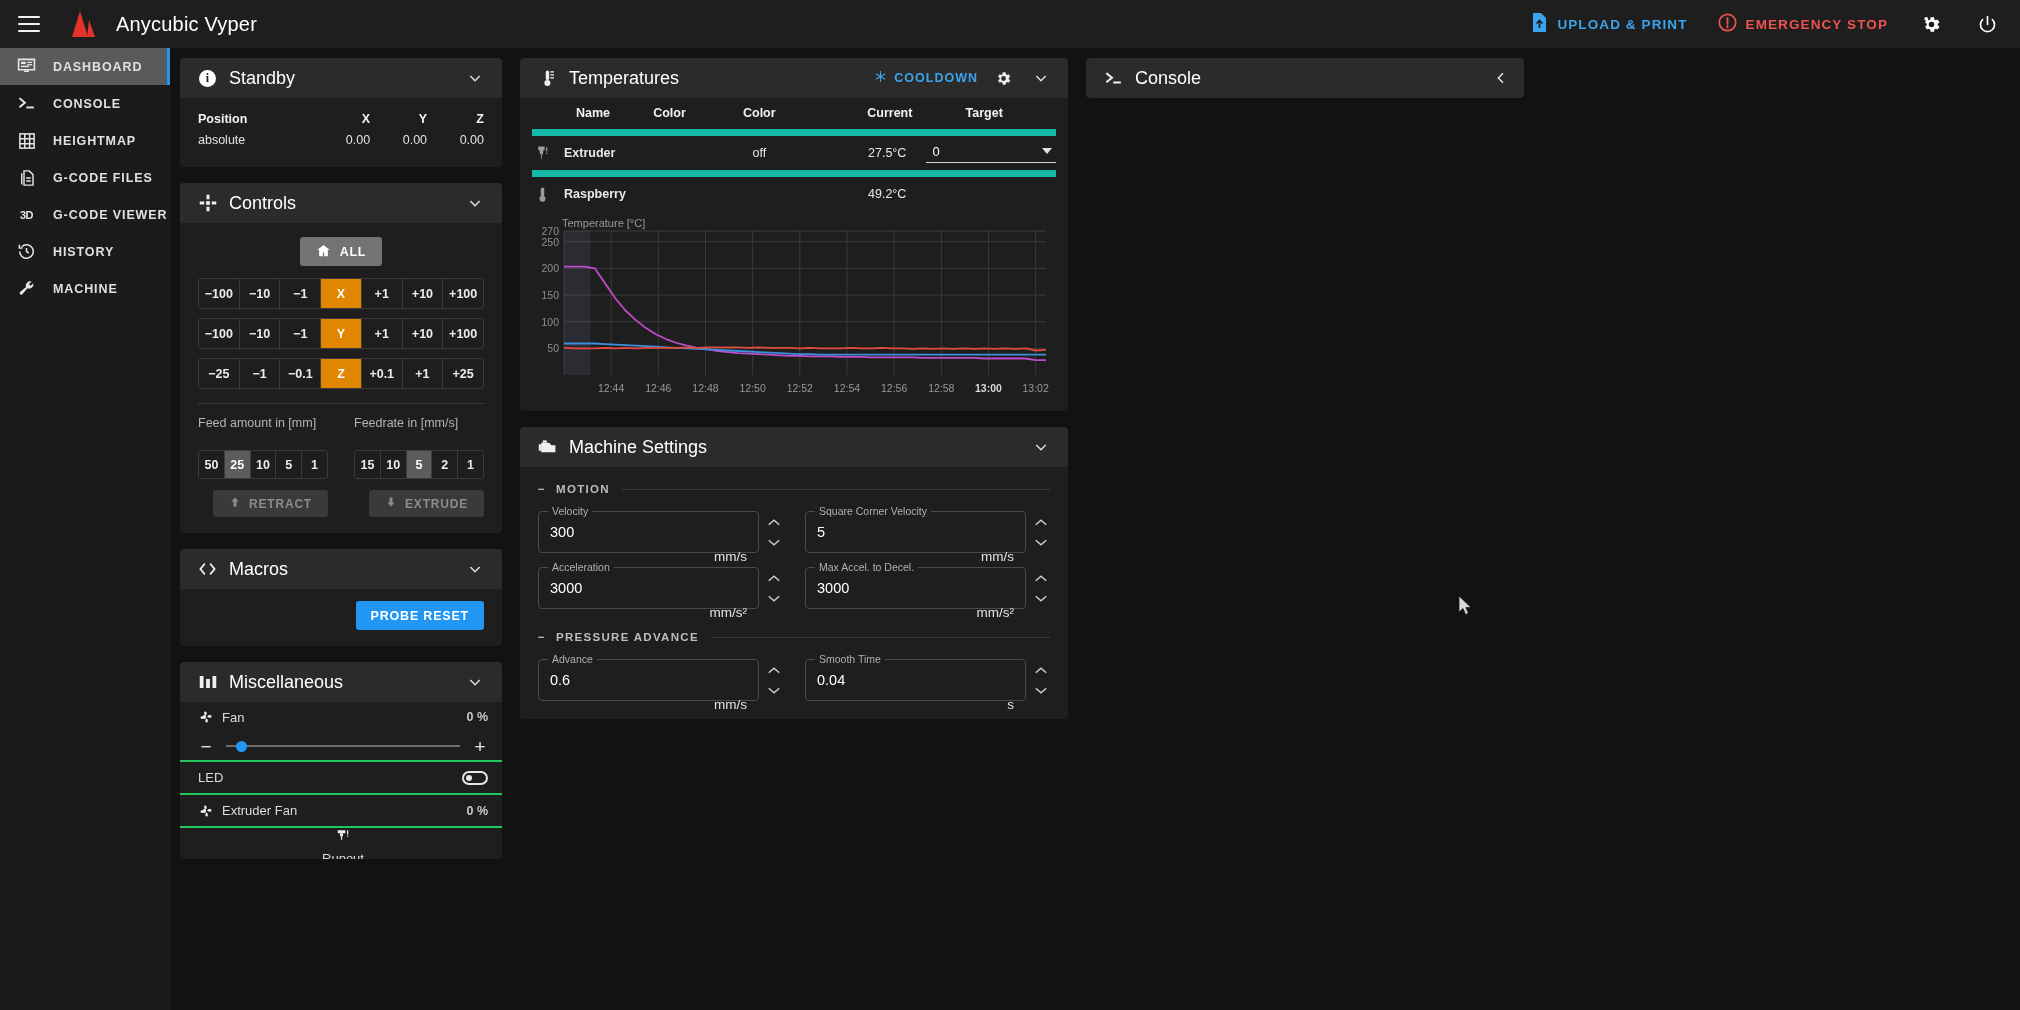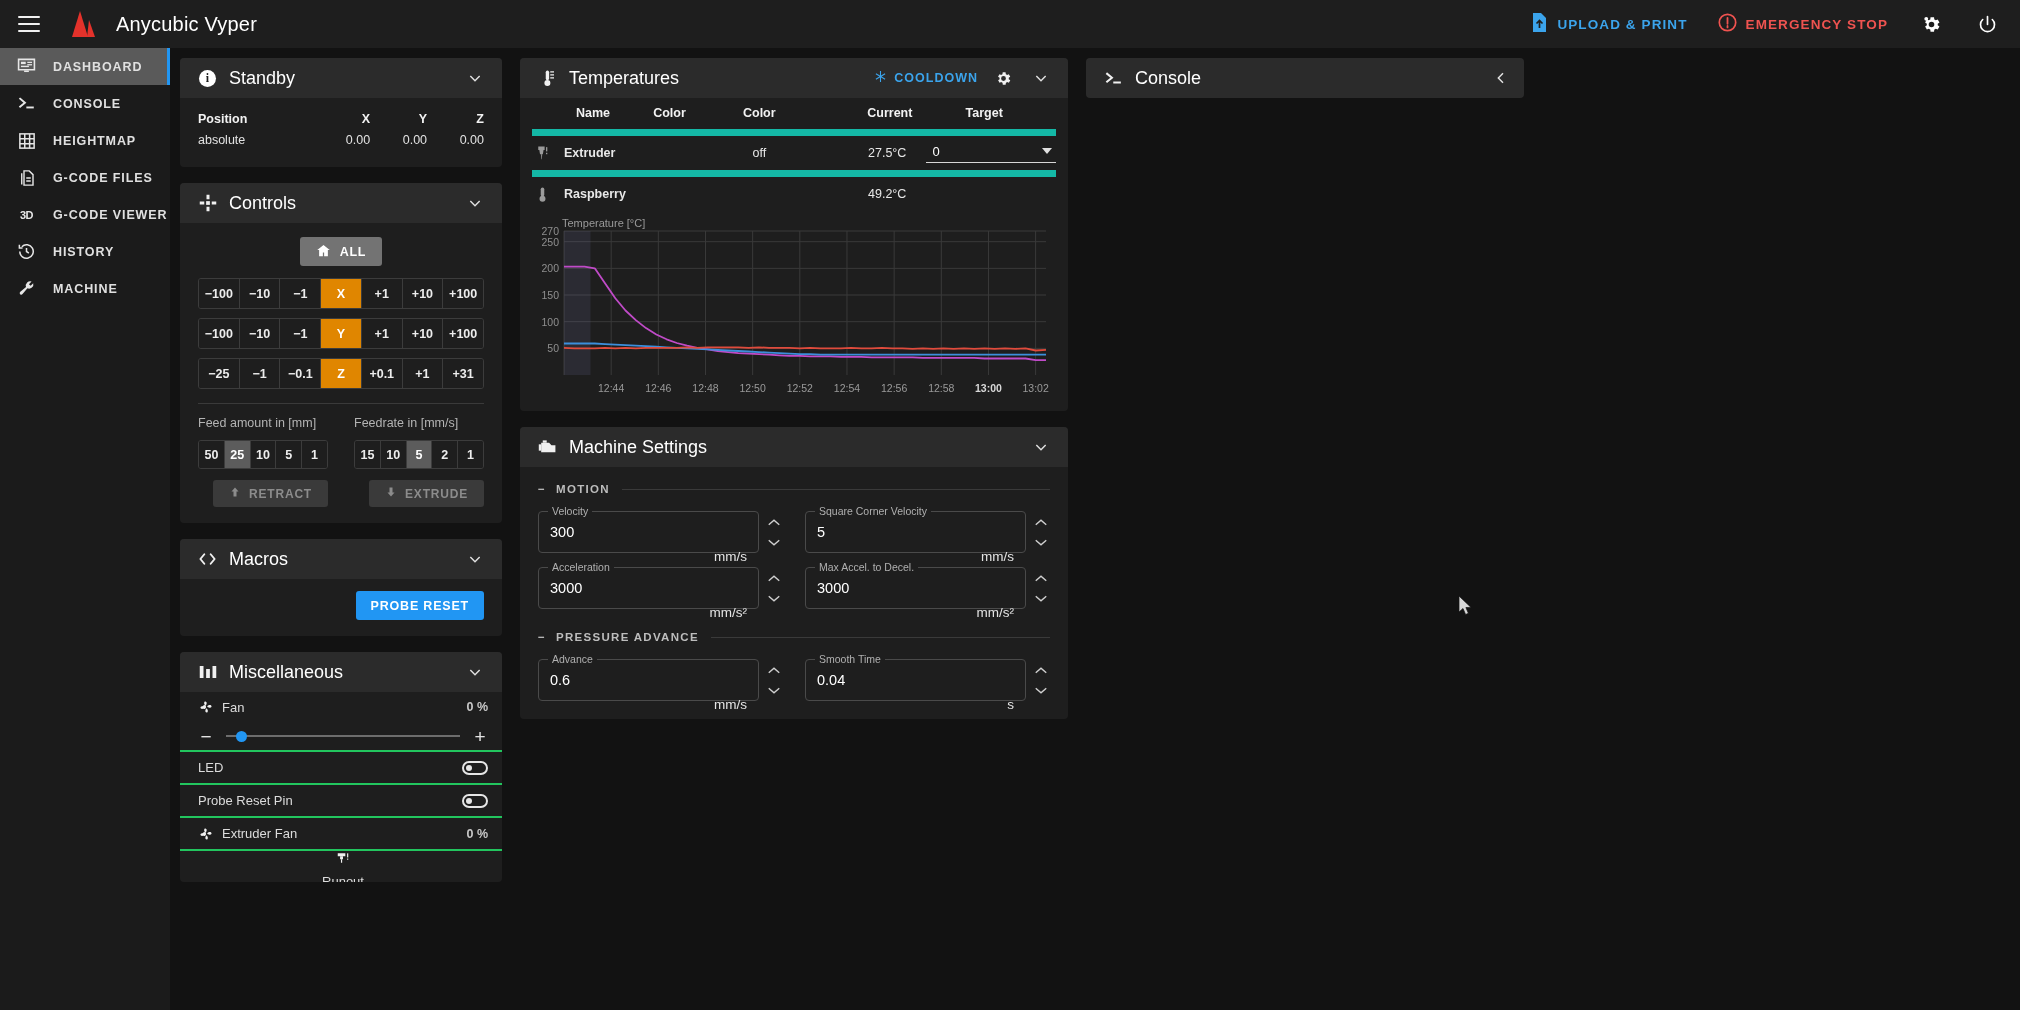--- a/index.html
+++ b/index.html
@@ -95,21 +95,21 @@
   .jog-btn {
     flex:1; height: 29px; background:#1e1e1e; border:none; border-right:1px solid #3c3c3c;
     color:#ededed; font-size: 12.5px; font-weight:700; cursor:pointer;
     display:flex; align-items:center; justify-content:center;
   }
   .jog-btn:last-child { border-right: none; }
   .jog-btn.axis { background:#e08600; color:#fff; }
   .ctrl-divider { height:1px; background:#3a3a3a; margin: 14px 0 0; }
   .feed-wrap { display:flex; gap: 26px; margin-top: 12px; }
   .feed-group { flex:1; }
-  .feed-label { font-size: 12.5px; color:#b4b4b4; margin-bottom: 10px; }
+  .feed-label { font-size: 12.5px; color:#b4b4b4; margin-bottom: 20px; }
   .seg { display:flex; border:1px solid #3c3c3c; border-radius:3px; overflow:hidden; }
   .seg button {
     flex:1; height: 27px; background:#1e1e1e; border:none; border-right:1px solid #3c3c3c;
     color:#ededed; font-size: 12.5px; font-weight:700; cursor:pointer;
   }
   .seg button:last-child { border-right:none; }
   .seg button.sel { background:#5c5c5c; color:#fff; }
   .act-row { display:flex; gap: 26px; margin-top: 11px; }
   .act-cell { flex:1; display:flex; justify-content:flex-end; }
   .btn-flat {
@@ -385,21 +385,21 @@
           <button class="jog-btn">+10</button>
           <button class="jog-btn">+100</button>
         </div>
         <div class="jog-row">
           <button class="jog-btn">−25</button>
           <button class="jog-btn">−1</button>
           <button class="jog-btn">−0.1</button>
           <button class="jog-btn axis">Z</button>
           <button class="jog-btn">+0.1</button>
           <button class="jog-btn">+1</button>
-          <button class="jog-btn">+31</button>
+          <button class="jog-btn">+25</button>
         </div>
 
         <div class="ctrl-divider"></div>
 
         <div class="feed-wrap">
           <div class="feed-group">
             <div class="feed-label">Feed amount in [mm]</div>
             <div class="seg">
               <button>50</button>
               <button class="sel">25</button>
@@ -513,28 +513,20 @@
 
         <div class="misc-row">
           <div class="misc-line" style="height:31px;">
             <span class="misc-name" style="padding-left:0;">LED</span>
             <span class="toggle">
                 <span class="dot"></span>
               </span>
           </div>
         </div>
 
-        <div class="misc-row">
-          <div class="misc-line" style="height:31px;">
-            <span class="misc-name">Probe Reset Pin</span>
-            <span class="toggle">
-                <span class="dot"></span>
-              </span>
-          </div>
-        </div>
 
         <div class="misc-row">
           <div class="misc-line" style="height:31px;">
             <span class="misc-icon">
               <svg width="14" height="14" viewBox="0 0 24 24" fill="#f0f0f0">
                   <path d="M12 11a3 3 0 100 2 3 3 0 000-2z"></path>
                   <path d="M11 10C9 8 8 5 9.5 3.2c1.6-1.8 4 0 3.6 2.7-.3 2-1.2 3.2-2.1 4.1z"></path>
                   <path d="M13 14c2 2 3 5 1.5 6.8-1.6 1.8-4 0-3.6-2.7.3-2 1.2-3.2 2.1-4.1z"></path>
                   <path d="M10 13c-2 2-5 3-6.8 1.5-1.8-1.6 0-4 2.7-3.6 2 .3 3.2 1.2 4.1 2.1z"></path>
                   <path d="M14 11c2-2 5-3 6.8-1.5 1.8 1.6 0 4-2.7 3.6-2-.3-3.2-1.2-4.1-2.1z"></path>

